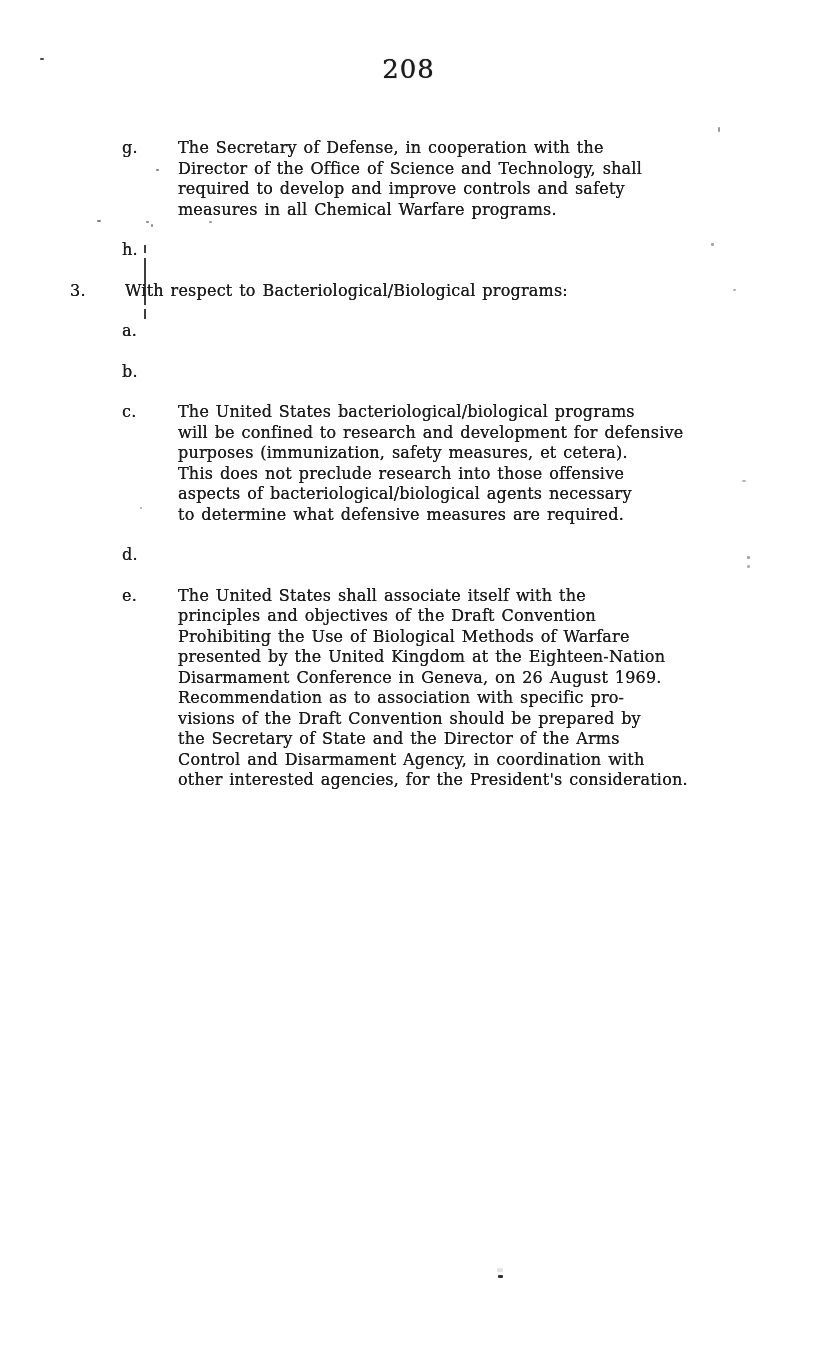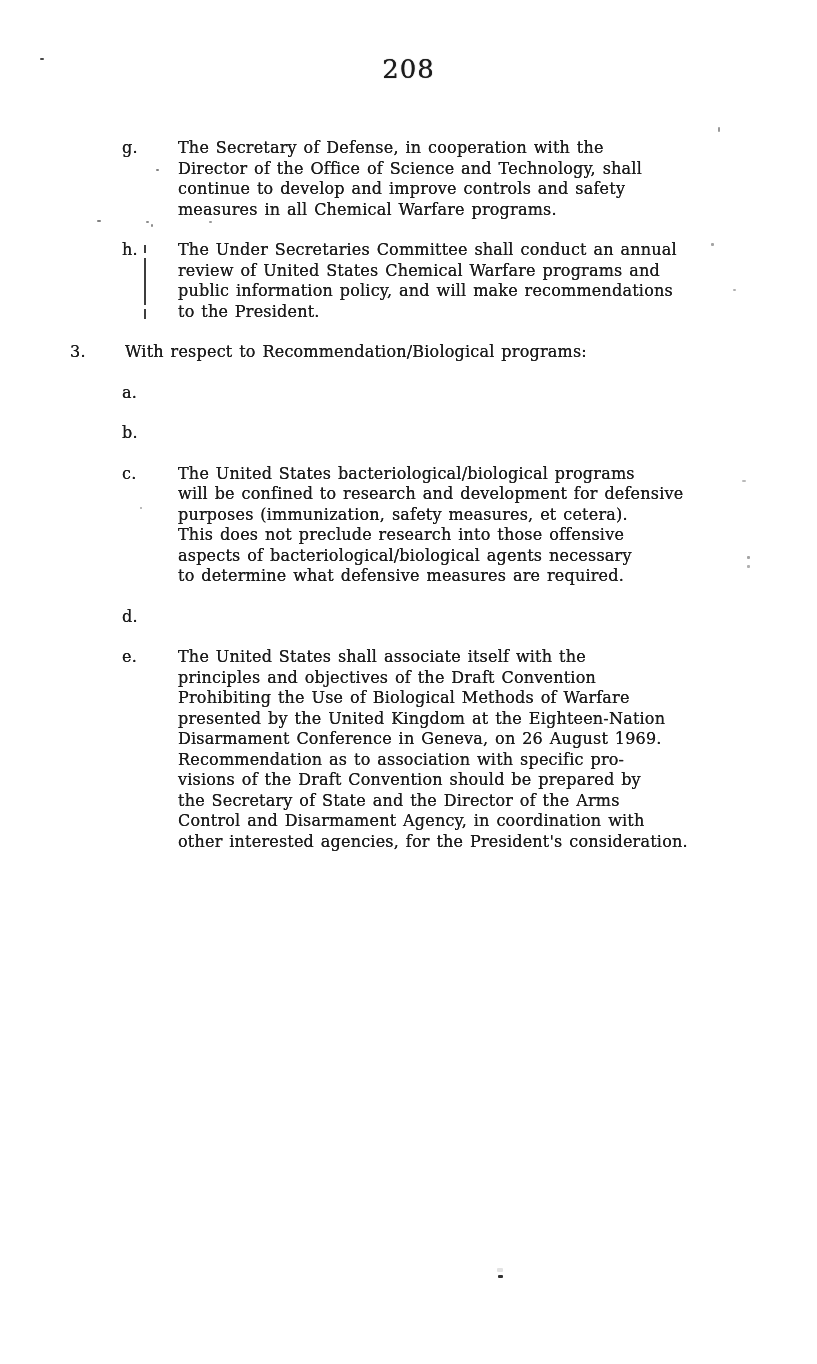--- a/index.html
+++ b/index.html
@@ -78,35 +78,31 @@
 
 <div class="doc">
   <div class="page-number">208</div>
 
   <div class="content" id="content">
       <div class="item letter">
     <span class="label">g.</span>
 
     <div class="text">The Secretary of Defense, in cooperation with the
 Director of the Office of Science and Technology, shall
-continue to develop and improve controls and safety
+required to develop and improve controls and safety
 measures in all Chemical Warfare programs.</div>
   </div>
       <div class="item letter">
     <span class="label">h.</span>
     <span class="margin-line"></span>
-    <div class="text">The Under Secretaries Committee shall conduct an annual
-review of United States Chemical Warfare programs and
-public information policy, and will make recommendations
-to the President.</div>
   </div>
       <div class="item number">
     <span class="label">3.</span>
 
-    <div class="text">With respect to Recommendation/Biological programs:</div>
+    <div class="text">With respect to Bacteriological/Biological programs:</div>
   </div>
       <div class="item letter">
     <span class="label">a.</span>
 
   </div>
       <div class="item letter">
     <span class="label">b.</span>
 
   </div>
       <div class="item letter">

